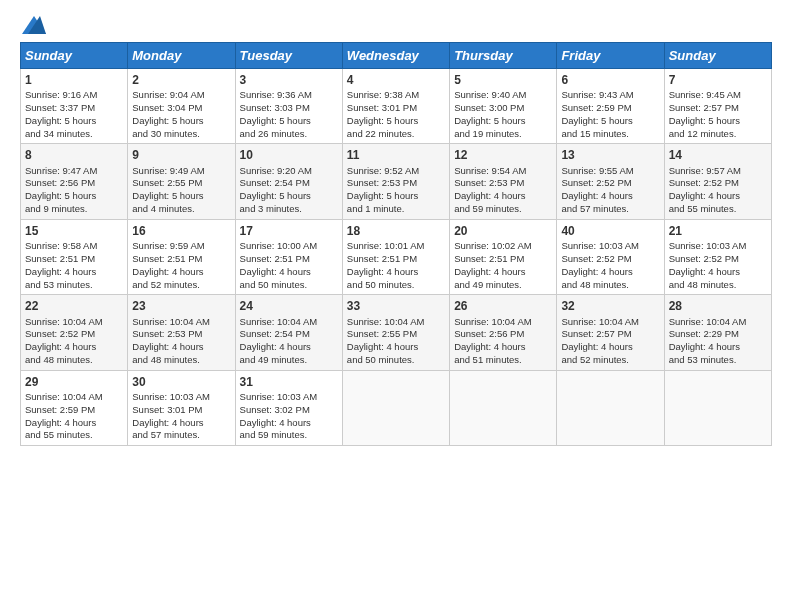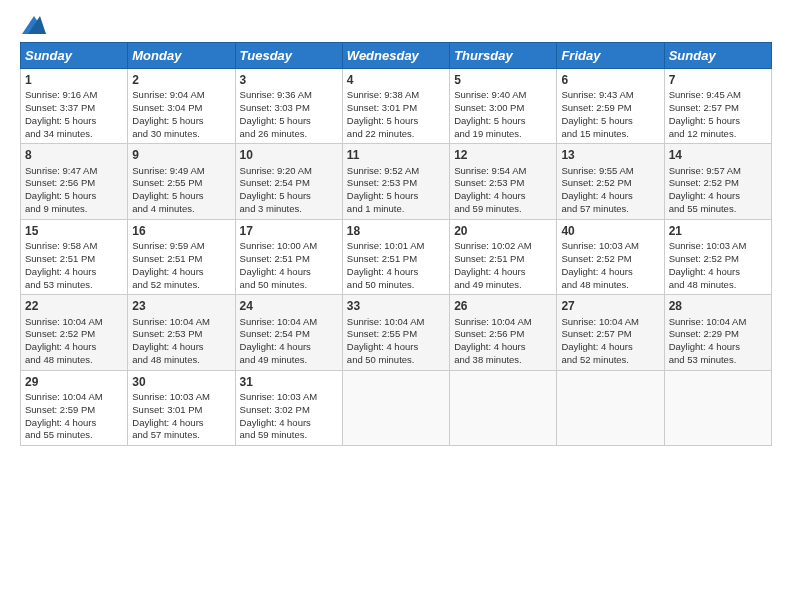--- a/index.html
+++ b/index.html
@@ -310,24 +310,24 @@
             <div>Sunrise: 10:04 AM</div>
             <div>Sunset: 2:55 PM</div>
             <div>Daylight: 4 hours</div>
             <div>and 50 minutes.</div>
           </td>
           <td>
             <span class="day-num">26</span>
             <div>Sunrise: 10:04 AM</div>
             <div>Sunset: 2:56 PM</div>
             <div>Daylight: 4 hours</div>
-            <div>and 38 minutes.</div>
-          </td>
-          <td>
-            <span class="day-num">27</span>
+            <div>and 51 minutes.</div>
+          </td>
+          <td>
+            <span class="day-num">32</span>
             <div>Sunrise: 10:04 AM</div>
             <div>Sunset: 2:57 PM</div>
             <div>Daylight: 4 hours</div>
             <div>and 52 minutes.</div>
           </td>
           <td>
             <span class="day-num">28</span>
             <div>Sunrise: 10:04 AM</div>
             <div>Sunset: 2:29 PM</div>
             <div>Daylight: 4 hours</div>

